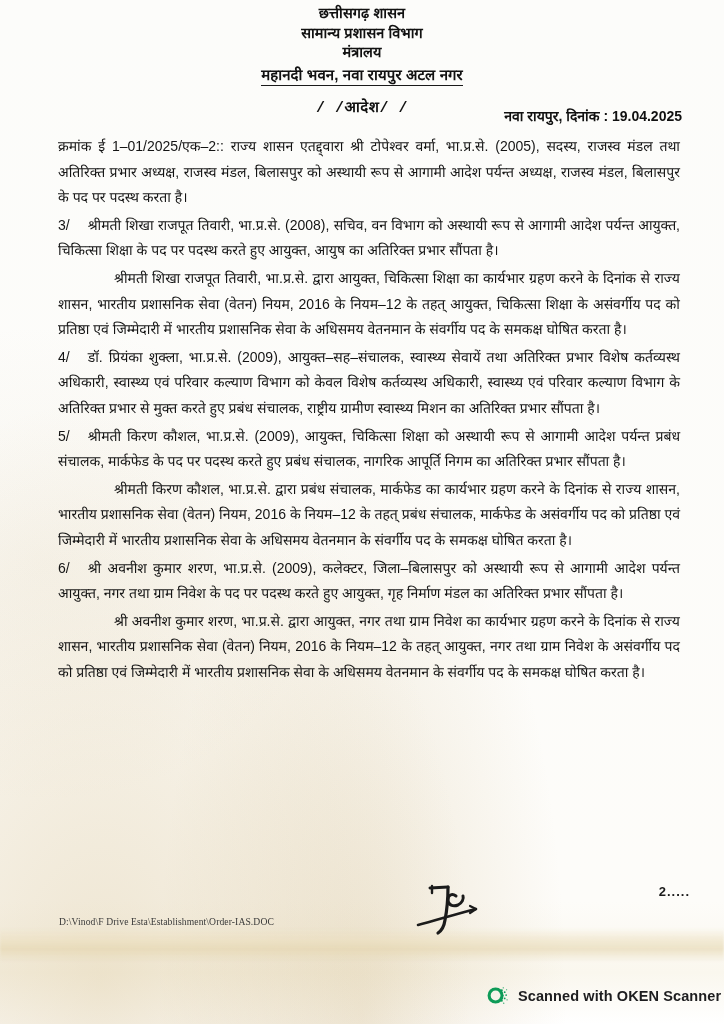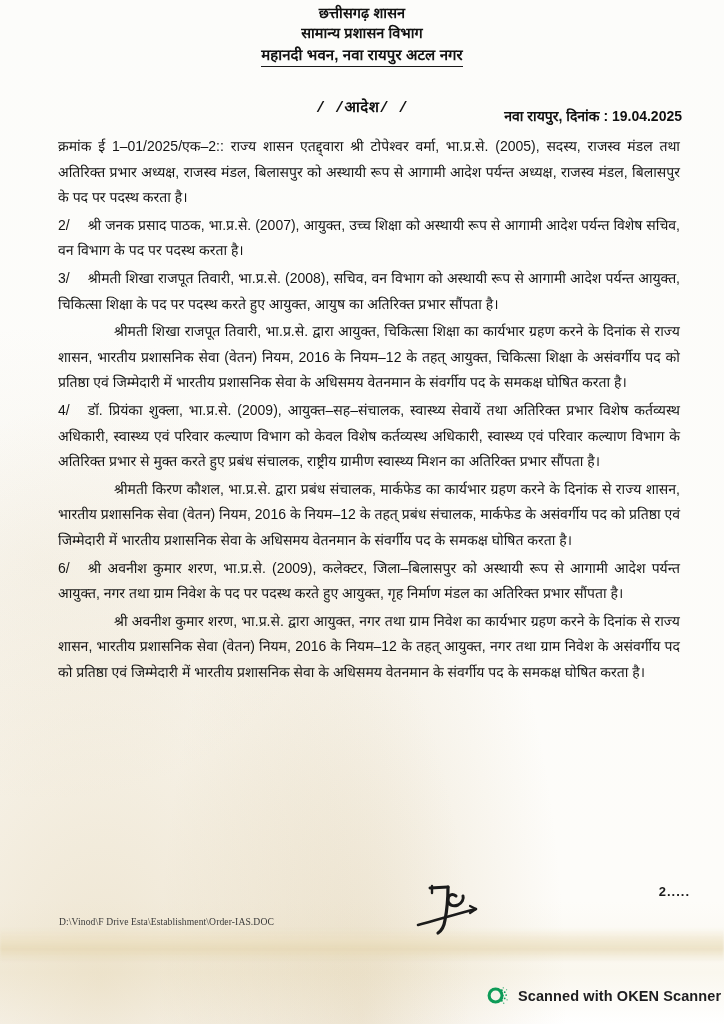--- a/index.html
+++ b/index.html
@@ -156,41 +156,42 @@
 <body>
 
 <div id="page">
 
   <div id="paper-texture"></div>
   <div id="bottom-band"></div>
 
   <div id="letterhead">
     <div class="hd-line">छत्तीसगढ़ शासन</div>
     <div class="hd-line">सामान्य प्रशासन विभाग</div>
+    <div class="hd-line">मंत्रालय</div>
     <div><span class="hd-line underlined">महानदी भवन, नवा रायपुर अटल नगर</span></div>
   </div>
 
   <div id="order-tag">/ /आदेश/ /</div>
   <div id="place-date">नवा रायपुर, दिनांक : 19.04.2025</div>
 
   <div id="body-block">
     <p class="para">
       <span>क्रमांक ई 1–01/2025/एक–2:: राज्य शासन एतद्द्वारा श्री टोपेश्वर वर्मा, भा.प्र.से. (2005), सदस्य, राजस्व मंडल तथा अतिरिक्त प्रभार अध्यक्ष, राजस्व मंडल, बिलासपुर को अस्थायी रूप से आगामी आदेश पर्यन्त अध्यक्ष, राजस्व मंडल, बिलासपुर के पद पर पदस्थ करता है।</span>
     </p>
     <p class="para">
-      <span class="num">2/</span><span>श्री जनक प्रसाद पाठक, भा.प्र.से. (2007), आयुक्त, उच्च शिक्षा को अस्थायी रूप से आगामी आदेश पर्यन्त विशेष सचिव, वन विभाग के पद पर पदस्थ करता है।</span>
-    </p>
-    <p class="para">
       <span class="num">3/</span><span>श्रीमती शिखा राजपूत तिवारी, भा.प्र.से. (2008), सचिव, वन विभाग को अस्थायी रूप से आगामी आदेश पर्यन्त आयुक्त, चिकित्सा शिक्षा के पद पर पदस्थ करते हुए आयुक्त, आयुष का अतिरिक्त प्रभार सौंपता है।</span>
     </p>
     <p class="para indent">
       <span>श्रीमती शिखा राजपूत तिवारी, भा.प्र.से. द्वारा आयुक्त, चिकित्सा शिक्षा का कार्यभार ग्रहण करने के दिनांक से राज्य शासन, भारतीय प्रशासनिक सेवा (वेतन) नियम, 2016 के नियम–12 के तहत् आयुक्त, चिकित्सा शिक्षा के असंवर्गीय पद को प्रतिष्ठा एवं जिम्मेदारी में भारतीय प्रशासनिक सेवा के अधिसमय वेतनमान के संवर्गीय पद के समकक्ष घोषित करता है।</span>
     </p>
     <p class="para">
       <span class="num">4/</span><span>डॉ. प्रियंका शुक्ला, भा.प्र.से. (2009), आयुक्त–सह–संचालक, स्वास्थ्य सेवायें तथा अतिरिक्त प्रभार विशेष कर्तव्यस्थ अधिकारी, स्वास्थ्य एवं परिवार कल्याण विभाग को केवल विशेष कर्तव्यस्थ अधिकारी, स्वास्थ्य एवं परिवार कल्याण विभाग के अतिरिक्त प्रभार से मुक्त करते हुए प्रबंध संचालक, राष्ट्रीय ग्रामीण स्वास्थ्य मिशन का अतिरिक्त प्रभार सौंपता है।</span>
+    </p>
+    <p class="para">
+      <span class="num">5/</span><span>श्रीमती किरण कौशल, भा.प्र.से. (2009), आयुक्त, चिकित्सा शिक्षा को अस्थायी रूप से आगामी आदेश पर्यन्त प्रबंध संचालक, मार्कफेड के पद पर पदस्थ करते हुए प्रबंध संचालक, नागरिक आपूर्ति निगम का अतिरिक्त प्रभार सौंपता है।</span>
     </p>
     <p class="para indent">
       <span>श्रीमती किरण कौशल, भा.प्र.से. द्वारा प्रबंध संचालक, मार्कफेड का कार्यभार ग्रहण करने के दिनांक से राज्य शासन, भारतीय प्रशासनिक सेवा (वेतन) नियम, 2016 के नियम–12 के तहत् प्रबंध संचालक, मार्कफेड के असंवर्गीय पद को प्रतिष्ठा एवं जिम्मेदारी में भारतीय प्रशासनिक सेवा के अधिसमय वेतनमान के संवर्गीय पद के समकक्ष घोषित करता है।</span>
     </p>
     <p class="para">
       <span class="num">6/</span><span>श्री अवनीश कुमार शरण, भा.प्र.से. (2009), कलेक्टर, जिला–बिलासपुर को अस्थायी रूप से आगामी आदेश पर्यन्त आयुक्त, नगर तथा ग्राम निवेश के पद पर पदस्थ करते हुए आयुक्त, गृह निर्माण मंडल का अतिरिक्त प्रभार सौंपता है।</span>
     </p>
     <p class="para indent">
       <span>श्री अवनीश कुमार शरण, भा.प्र.से. द्वारा आयुक्त, नगर तथा ग्राम निवेश का कार्यभार ग्रहण करने के दिनांक से राज्य शासन, भारतीय प्रशासनिक सेवा (वेतन) नियम, 2016 के नियम–12 के तहत् आयुक्त, नगर तथा ग्राम निवेश के असंवर्गीय पद को प्रतिष्ठा एवं जिम्मेदारी में भारतीय प्रशासनिक सेवा के अधिसमय वेतनमान के संवर्गीय पद के समकक्ष घोषित करता है।</span>
     </p>

